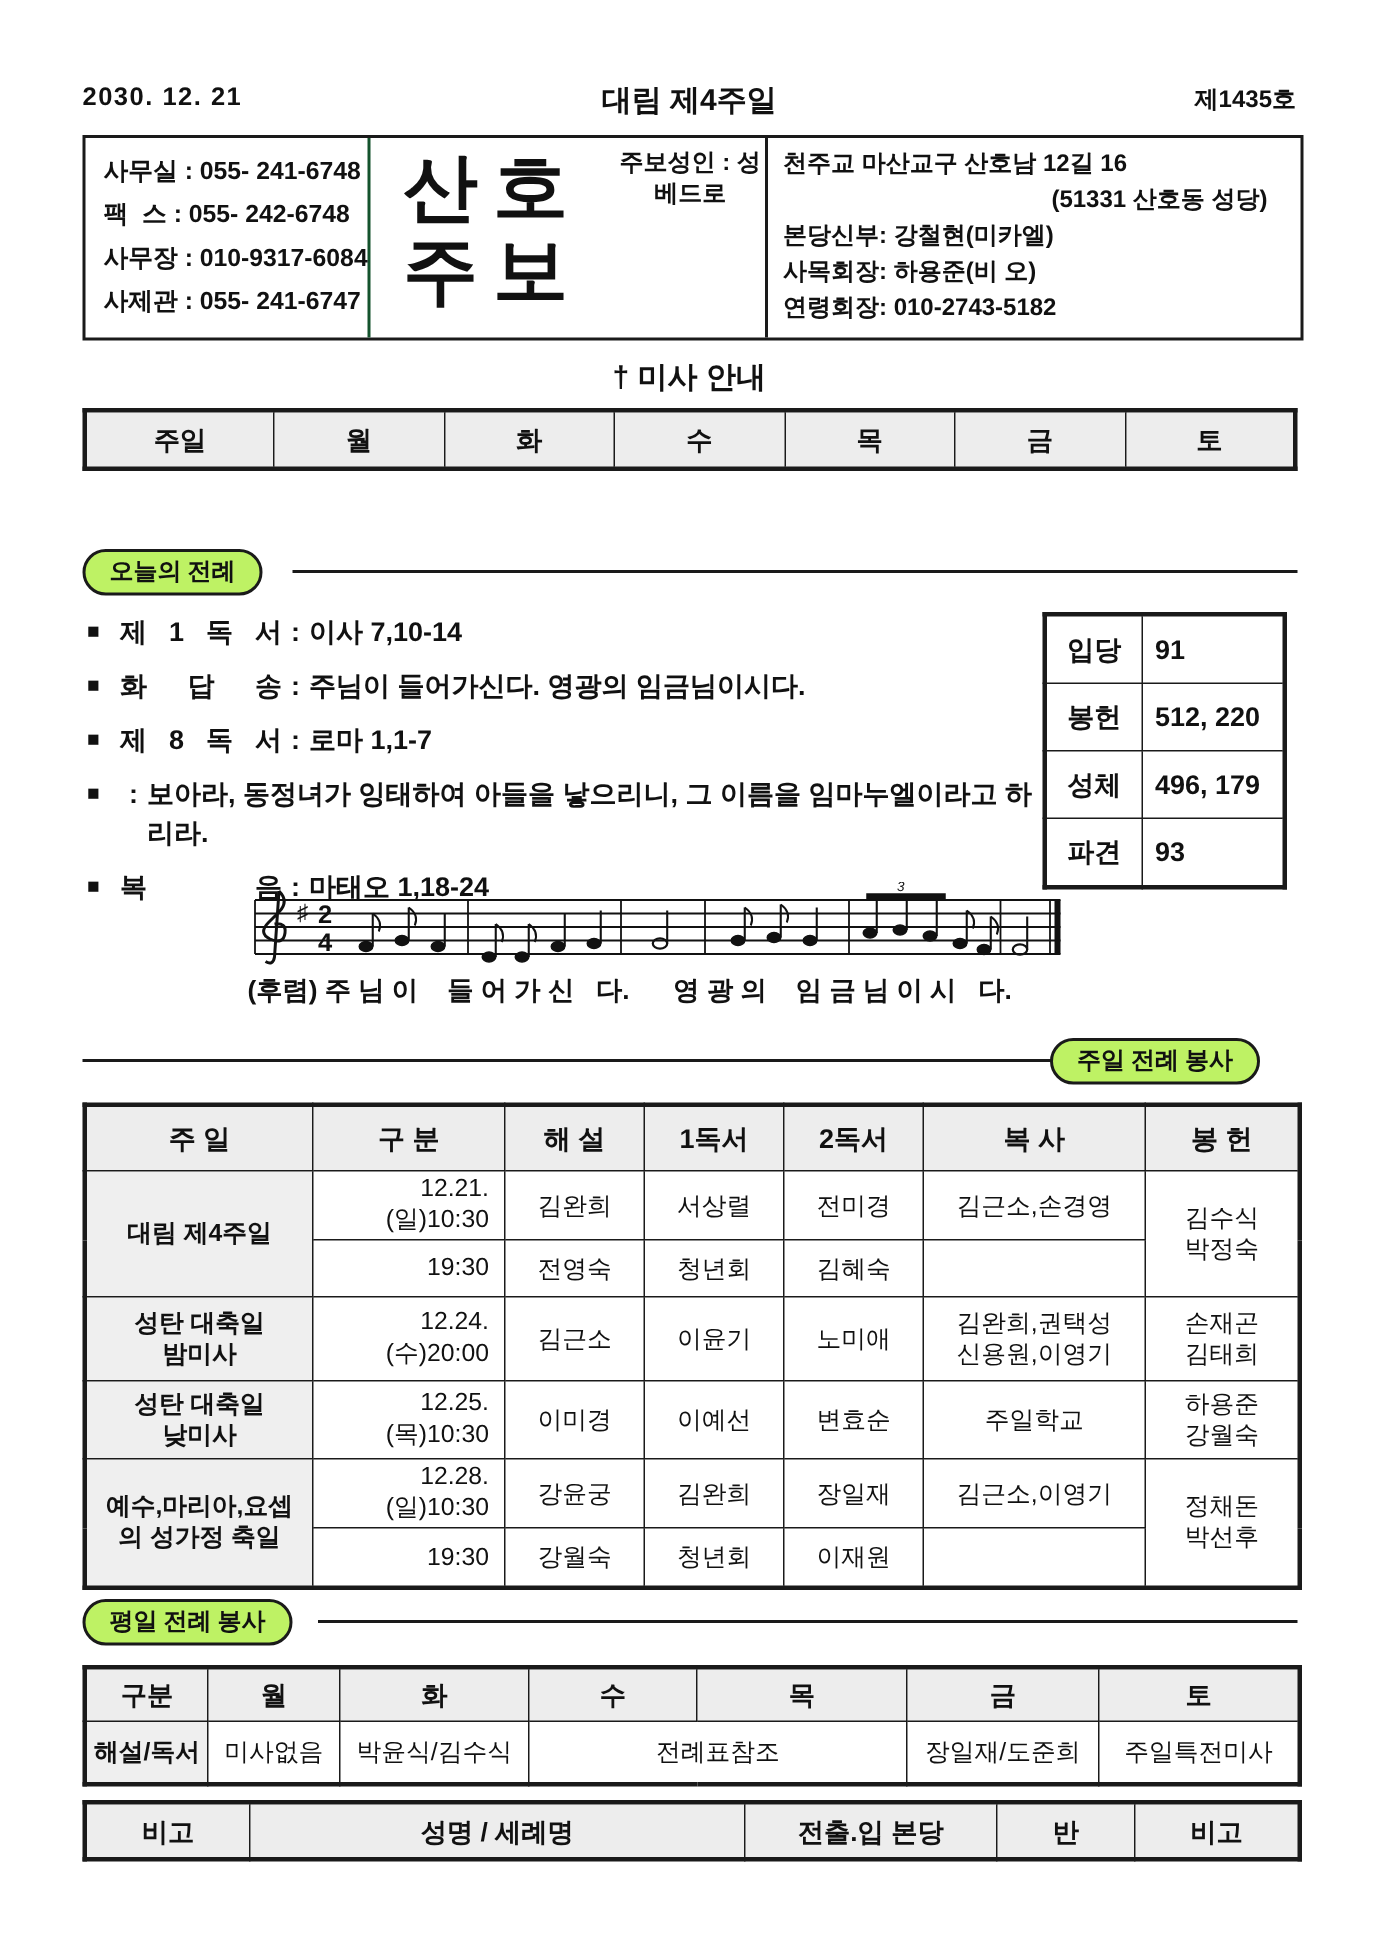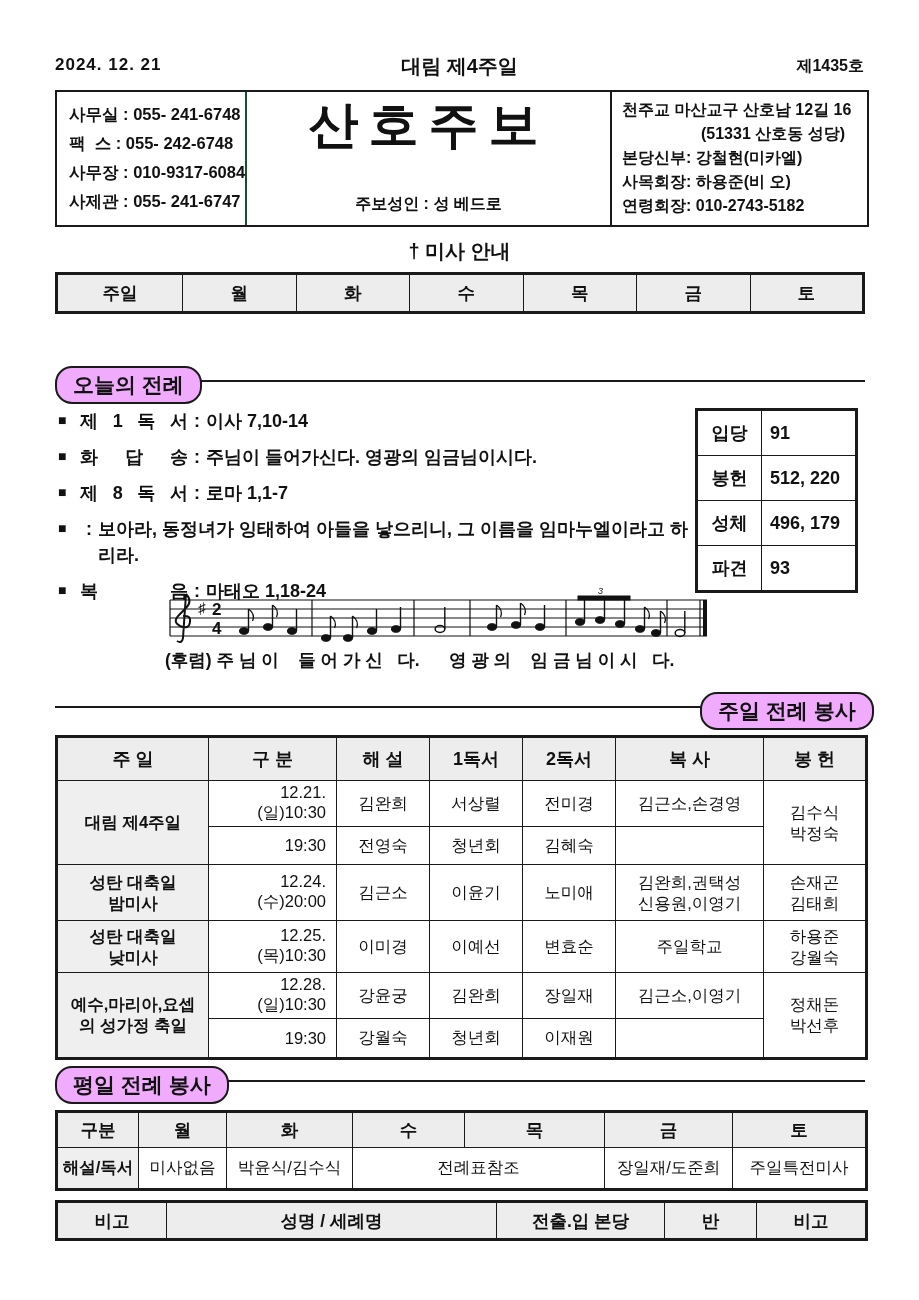--- a/index.html
+++ b/index.html
@@ -9,41 +9,41 @@
   
   #mast-date{left:55px;top:55px;font-size:17px;font-weight:bold;letter-spacing:1px;}
   #mast-feast{left:0;right:0;top:53px;text-align:center;font-size:20px;font-weight:bold;}
   #mast-issue{right:55px;top:56px;font-size:16px;font-weight:bold;}
   
   #header-box{left:55px;top:90px;width:810px;height:133px;border:2.5px solid #1a1a1a;
               display:flex;}
   .hb-cell{box-sizing:border-box;height:100%;}
   #hb-contacts{width:190px;border-right:2px solid #14532d;padding:8px 10px 0 12px;
                font-size:16.5px;font-weight:bold;line-height:1.75;white-space:pre;}
-  #hb-center{width:365px;border-right:2px solid #1a1a1a;text-align:center;
-             display:flex;flex-direction:column;justify-content:space-between;padding:6px 0 10px;}
+  #hb-center{width:265px;border-right:2px solid #1a1a1a;text-align:center;
+             display:flex;flex-direction:row;justify-content:space-between;padding:6px 0 10px;}
   #bulletin-title{font-size:50px;font-weight:bold;letter-spacing:10px;
                   font-family:"Liberation Serif","DejaVu Serif",serif;line-height:1.1;}
   #bulletin-patron{font-size:16px;font-weight:bold;}
   #hb-address{flex:1;padding:6px 8px 0 10px;font-size:16px;font-weight:bold;line-height:1.5;}
   #hb-address .addr-line2{text-align:right;padding-right:14px;}
   
   #mass-title{left:0;right:0;top:238px;text-align:center;font-size:20px;font-weight:bold;}
   table{border-collapse:collapse;table-layout:fixed;}
   .tbl{position:absolute;border:3px solid #1a1a1a;background:#fff;}
   .tbl th,.tbl td{border:1.6px solid #1a1a1a;text-align:center;vertical-align:middle;
                   font-size:17px;padding:2px 4px;overflow:hidden;}
   .tbl th{background:#ededed;font-weight:bold;font-size:17.5px;}
   .pre{white-space:pre-line;line-height:1.25;}
   #mass-table{left:55px;top:272px;width:810px;}
   #mass-table th{height:32px;}
   #mass-table td{height:33px;font-size:17.5px;}
   
-  .pill{position:absolute;border:2.2px solid #1a1a1a;border-radius:17px;background:#f0abfc;
-        font-size:21px;font-weight:bold;padding:3px 16px;z-index:2;}
+  .pill{position:absolute;border:2.2px solid #1a1a1a;border-radius:17px;background:#bef264;
+        font-size:16px;font-weight:bold;padding:3px 16px;z-index:2;font-family:Liberation Serif, serif;}
   .rule{position:absolute;height:2px;background:#1a1a1a;z-index:1;}
   #pill-today{left:55px;top:366px;}
   #rule-today{left:195px;top:380px;width:670px;}
   #pill-sunday{left:700px;top:692px;}
   #rule-sunday{left:55px;top:706px;width:655px;}
   #pill-weekday{left:55px;top:1066px;}
   #rule-weekday{left:212px;top:1080px;width:653px;}
   
   #readings{left:58px;top:408px;width:630px;font-size:18px;font-weight:bold;}
   .reading-item{display:flex;margin-bottom:10px;line-height:1.45;}
@@ -74,21 +74,21 @@
   #transfer-table{left:55px;top:1200px;width:810px;}
   #transfer-table th{height:31px;}
   #transfer-table td{height:34px;font-size:16.5px;}
   #transfer-table td.rowhead{background:#efefef;font-weight:bold;}
 </style>
 </head>
 <body>
 
 <div id="page">
 
-  <div id="mast-date" class="abs">2024. 12. 21</div>
+  <div id="mast-date" class="abs">2030. 12. 21</div>
   <div id="mast-feast" class="abs">대림 제4주일</div>
   <div id="mast-issue" class="abs">제1435호</div>
 
   <div id="header-box" class="abs">
     <div id="hb-contacts" class="hb-cell"><div>사무실 : 055- 241-6748</div><div>팩  스 : 055- 242-6748</div><div>사무장 : 010-9317-6084</div><div>사제관 : 055- 241-6747</div></div>
     <div id="hb-center" class="hb-cell">
       <div id="bulletin-title">산호주보</div>
       <div id="bulletin-patron">주보성인 : 성 베드로</div>
     </div>
     <div id="hb-address" class="hb-cell">

